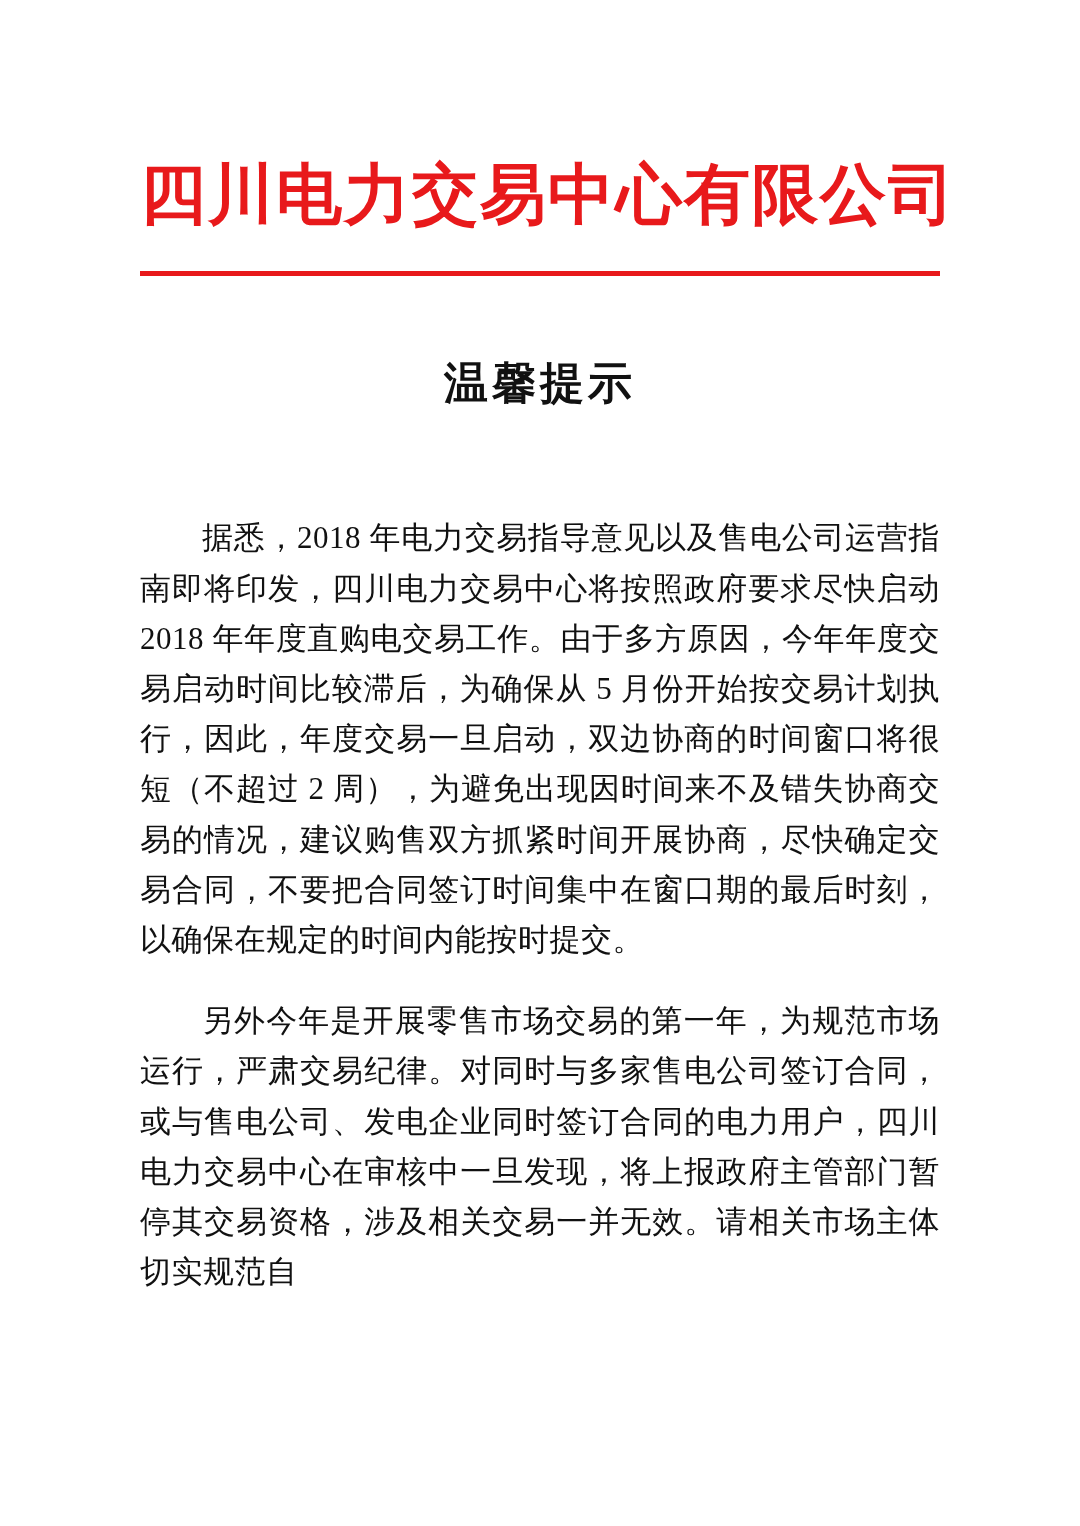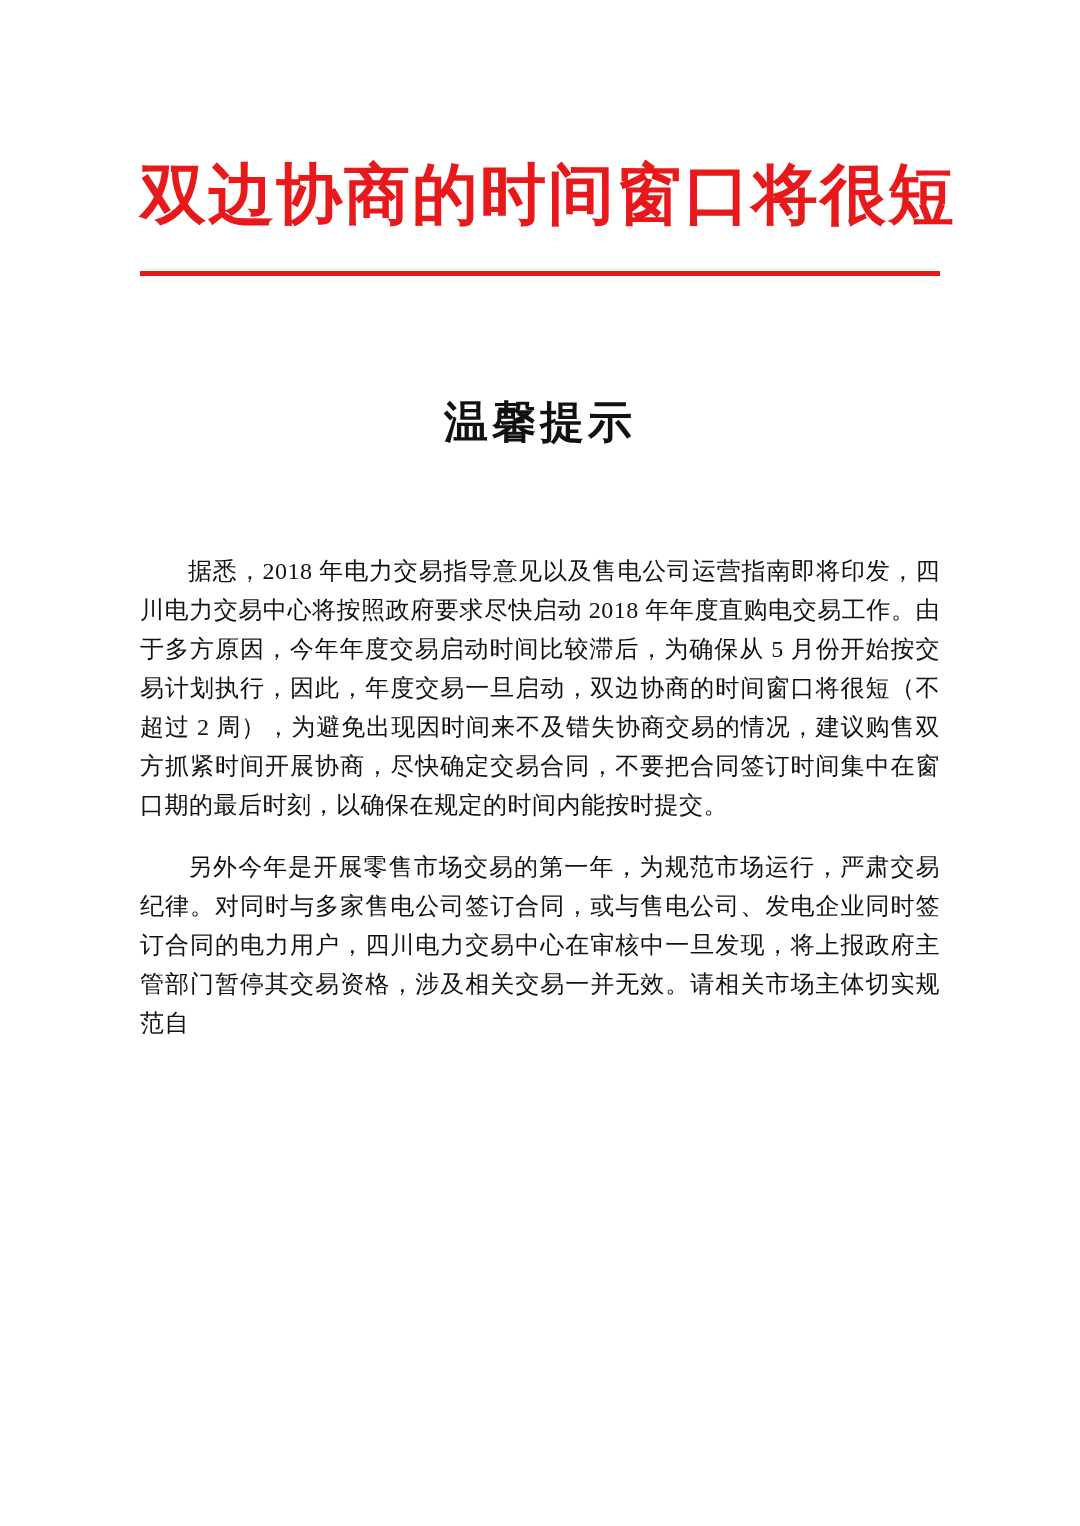--- a/index.html
+++ b/index.html
@@ -34,53 +34,53 @@
     letter-spacing: 2px;
     white-space: nowrap;
   }
   .letterhead-rule {
     margin: 42px auto 0 auto;
     width: 800px;
     height: 5px;
     background: #e8191b;
   }
   .doc-title {
-    margin-top: 117px;
+    margin-top: 78px;
     text-align: center;
     font-family: "DejaVu Serif", "Liberation Serif", serif;
     font-size: 44px;
     font-weight: bold;
     letter-spacing: 4px;
     color: #111111;
   }
   .body-block {
     margin-top: 100px;
   }
   .salutation {
     font-size: 31px;
     line-height: 1.55;
     letter-spacing: 1px;
   }
   .para {
     margin-top: 6px;
-    font-size: 24px;
+    font-size: 31px;
     line-height: 1.62;
     text-align: justify;
     text-justify: inter-ideograph;
     text-indent: 2em;
     letter-spacing: 0.5px;
   }
 </style>
 </head>
 <body>
 
 <div class="page">
 
   <div class="letterhead">
-    <div class="letterhead-title">双边协商的时间窗口将很短</div>
+    <div class="letterhead-title">四川电力交易中心有限公司</div>
     <div class="letterhead-rule"></div>
   </div>
 
   <div class="doc-title">温馨提示</div>
 
   <div class="body-block">
     <p class="para">据悉，2018 年电力交易指导意见以及售电公司运营指南即将印发，四川电力交易中心将按照政府要求尽快启动 2018 年年度直购电交易工作。由于多方原因，今年年度交易启动时间比较滞后，为确保从 5 月份开始按交易计划执行，因此，年度交易一旦启动，双边协商的时间窗口将很短（不超过 2 周），为避免出现因时间来不及错失协商交易的情况，建议购售双方抓紧时间开展协商，尽快确定交易合同，不要把合同签订时间集中在窗口期的最后时刻，以确保在规定的时间内能按时提交。</p>
     <p class="para">另外今年是开展零售市场交易的第一年，为规范市场运行，严肃交易纪律。对同时与多家售电公司签订合同，或与售电公司、发电企业同时签订合同的电力用户，四川电力交易中心在审核中一旦发现，将上报政府主管部门暂停其交易资格，涉及相关交易一并无效。请相关市场主体切实规范自</p>
   </div>
 

